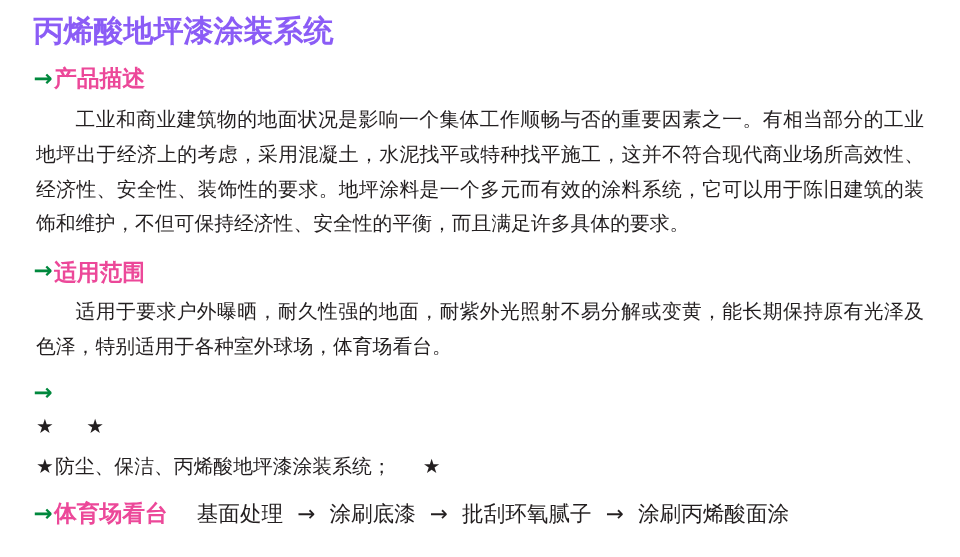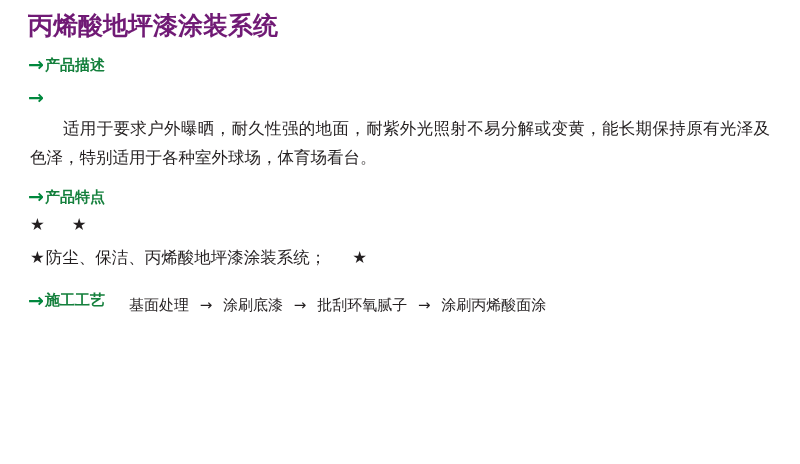--- a/index.html
+++ b/index.html
@@ -17,42 +17,42 @@
   .page {
     position: relative;
     width: 800px;
     height: 464px;
     padding: 0;
     box-sizing: border-box;
   }
   .main-title {
     font-size: 25px;
     font-weight: bold;
-    color: #701a75;
+    color: #8b5cf6;
     letter-spacing: 0px;
     margin: 10px 0 0 28px;
     line-height: 1.25;
   }
   .section-head {
     display: flex;
     align-items: center;
     margin: 14px 0 0 28px;
     line-height: 1.2;
   }
   .arrow {
     color: #00883d;
     font-size: 19px;
     font-weight: bold;
     margin-right: 1px;
     line-height: 1;
   }
   .section-title {
-    font-size: 15px;
+    font-size: 19px;
     font-weight: bold;
-    color: #15803d;
+    color: #ec4899;
   }
   .para {
     font-size: 16.5px;
     line-height: 1.75;
     color: #231f20;
     margin: 8px 30px 0 30px;
     text-align: justify;
     text-justify: inter-ideograph;
     text-indent: 2em;
   }
@@ -77,70 +77,70 @@
     display: flex;
     align-items: center;
     margin: 12px 0 0 28px;
   }
   .process-head {
     display: flex;
     align-items: center;
     line-height: 1.2;
   }
   .process-steps {
-    font-size: 15px;
+    font-size: 18px;
     color: #231f20;
     margin-left: 24px;
     white-space: nowrap;
     line-height: 1.4;
-    margin-top: 10px;
   }
   .proc-arrow {
     margin: 0 6px;
   }
 </style>
 </head>
 <body>
 
 <div class="page">
 
   <h1 class="main-title">丙烯酸地坪漆涂装系统</h1>
 
   <div class="section-head">
     <span class="arrow">→</span>
     <span class="section-title">产品描述</span>
   </div>
+  <p class="para">工业和商业建筑物的地面状况是影响一个集体工作顺畅与否的重要因素之一。有相当部分的工业地坪出于经济上的考虑，采用混凝土，水泥找平或特种找平施工，这并不符合现代商业场所高效性、经济性、安全性、装饰性的要求。地坪涂料是一个多元而有效的涂料系统，它可以用于陈旧建筑的装饰和维护，不但可保持经济性、安全性的平衡，而且满足许多具体的要求。</p>
 
   <div class="section-head">
     <span class="arrow">→</span>
+    <span class="section-title">适用范围</span>
   </div>
   <p class="para">适用于要求户外曝晒，耐久性强的地面，耐紫外光照射不易分解或变黄，能长期保持原有光泽及色泽，特别适用于各种室外球场，体育场看台。</p>
 
   <div class="section-head">
     <span class="arrow">→</span>
-    <span class="section-title">产品特点</span>
   </div>
 
   <div class="feature-line">
     <span class="star">★</span>
     <span class="feat-gap"></span>
     <span class="star">★</span>
   </div>
 
   <div class="feature-line">
     <span class="star">★</span>
     <span>防尘、保洁、丙烯酸地坪漆涂装系统；</span>
     <span class="feat-gap"></span>
     <span class="star">★</span>
   </div>
 
   <div class="process-row">
     <div class="process-head">
       <span class="arrow">→</span>
-      <span class="section-title">施工工艺</span>
+      <span class="section-title">体育场看台</span>
     </div>
     <div class="process-steps">
       <span>基面处理</span>
       <span class="proc-arrow">→</span>
       <span>涂刷底漆</span>
       <span class="proc-arrow">→</span>
       <span>批刮环氧腻子</span>
       <span class="proc-arrow">→</span>
       <span>涂刷丙烯酸面涂</span>
     </div>

